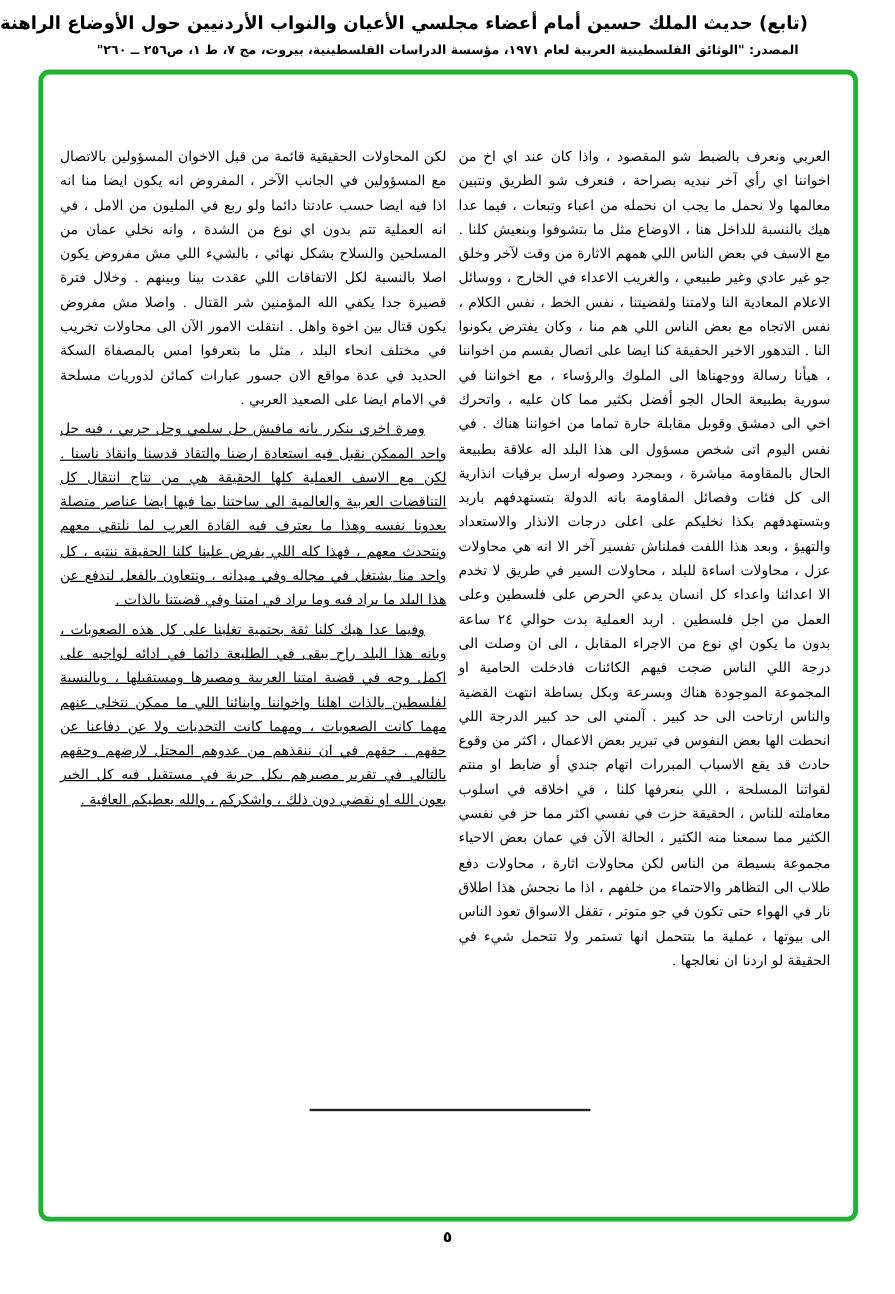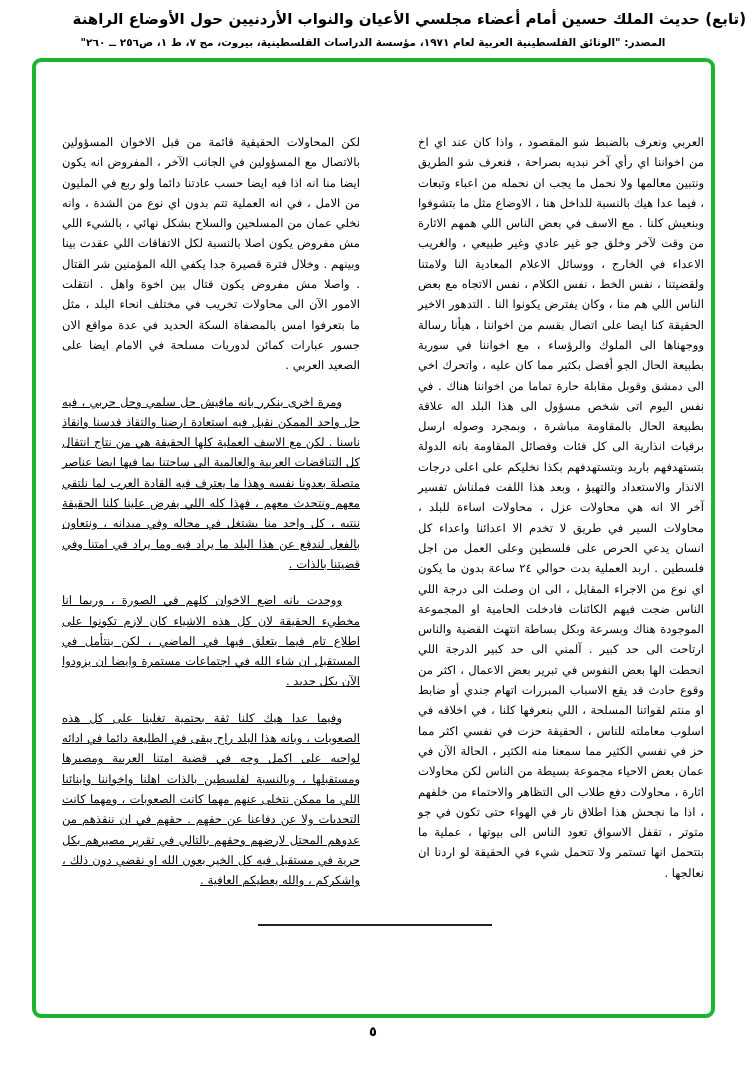--- a/index.html
+++ b/index.html
@@ -1,48 +1,47 @@
 <!DOCTYPE html>
 <html><head>
 <meta charset="utf-8">
 <style>
   html, body { margin:0; padding:0; background:#ffffff; }
   body { width:746px; height:1078px; position:relative; overflow:hidden;
          font-family:"DejaVu Sans", sans-serif; color:#000; }
-  .hdr-title { position:absolute; top:8px; left:0; width:746px; text-align:right;
+  .hdr-title { position:absolute; top:8px; left:0; width:746px; text-align:left;
                direction:rtl; font-family:"DejaVu Sans", sans-serif; font-weight:bold;
                font-size:15px; line-height:22px; }
   .hdr-source { position:absolute; top:35px; left:0; width:746px; text-align:center;
                 direction:rtl; font-weight:bold; font-size:10.5px; line-height:14px; }
   .frame { position:absolute; left:32px; top:58px; width:675px; height:952px;
            border:4px solid #1bb531; border-radius:9px; }
   .col { position:absolute; top:116px; direction:rtl; text-align:justify;
          font-family:"DejaVu Serif", serif; font-size:11.6px; line-height:20.3px; }
-  .col p { margin:16px; }
+  .col p { margin:4px; }
   .col p.indent { text-indent:18px;text-decoration:underline; }
-  .col-right { left:402px; width:318px; }
+  .col-right { left:378px; width:318px; }
   .col-left { left:46px; width:330px; }
   .rule { position:absolute; top:924px; left:258px; width:234px; height:2px; background:#222; }
   .page-num { position:absolute; top:1024px; left:0; width:746px; text-align:center;
               font-weight:bold; font-size:13px; }
 </style>
 </head>
 <body>
 
 <div class="hdr-title">(تابع) حديث الملك حسين أمام أعضاء مجلسي الأعيان والنواب الأردنيين حول الأوضاع الراهنة</div>
 <div class="hdr-source">المصدر: "الوثائق الفلسطينية العربية لعام ١٩٧١، مؤسسة الدراسات الفلسطينية، بيروت، مج ٧، ط ١، ص٢٥٦ ــ ٢٦٠"</div>
 
 <div class="frame"></div>
 
 <div class="col col-right">
   <p>العربي ونعرف بالضبط شو المقصود ، واذا كان عند اي اخ من اخواننا اي رأي آخر نبديه بصراحة ، فنعرف شو الطريق ونتبين معالمها ولا نحمل ما يجب ان نحمله من اعباء وتبعات ، فيما عدا هيك بالنسبة للداخل هنا ، الاوضاع مثل ما بتشوفوا وبنعيش كلنا . مع الاسف في بعض الناس اللي همهم الاثارة من وقت لآخر وخلق جو غير عادي وغير طبيعي ، والغريب الاعداء في الخارج ، ووسائل الاعلام المعادية النا ولامتنا ولقضيتنا ، نفس الخط ، نفس الكلام ، نفس الاتجاه مع بعض الناس اللي هم منا ، وكان يفترض يكونوا النا . التدهور الاخير الحقيقة كنا ايضا على اتصال بقسم من اخواننا ، هيأنا رسالة ووجهناها الى الملوك والرؤساء ، مع اخواننا في سورية بطبيعة الحال الجو أفضل بكثير مما كان عليه ، واتحرك اخي الى دمشق وقوبل مقابلة حارة تماما من اخواننا هناك . في نفس اليوم اتى شخص مسؤول الى هذا البلد اله علاقة بطبيعة الحال بالمقاومة مباشرة ، وبمجرد وصوله ارسل برقيات انذارية الى كل فئات وفصائل المقاومة بانه الدولة بتستهدفهم باربد وبتستهدفهم بكذا نخليكم على اعلى درجات الانذار والاستعداد والتهيؤ ، وبعد هذا اللفت فملناش تفسير آخر الا انه هي محاولات عزل ، محاولات اساءة للبلد ، محاولات السير في طريق لا تخدم الا اعدائنا واعداء كل انسان يدعي الحرص على فلسطين وعلى العمل من اجل فلسطين . اربد العملية بدت حوالي ٢٤ ساعة بدون ما يكون اي نوع من الاجراء المقابل ، الى ان وصلت الى درجة اللي الناس ضجت فيهم الكائنات فادخلت الحامية او المجموعة الموجودة هناك وبسرعة وبكل بساطة انتهت القضية والناس ارتاحت الى حد كبير . آلمني الى حد كبير الدرجة اللي انحطت الها بعض النفوس في تبرير بعض الاعمال ، اكثر من وقوع حادث قد يقع الاسباب المبررات اتهام جندي أو ضابط او منتم لقواتنا المسلحة ، اللي بنعرفها كلنا ، في اخلاقه في اسلوب معاملته للناس ، الحقيقة حزت في نفسي اكثر مما حز في نفسي الكثير مما سمعنا منه الكثير ، الحالة الآن في عمان بعض الاحياء مجموعة بسيطة من الناس لكن محاولات اثارة ، محاولات دفع طلاب الى التظاهر والاحتماء من خلفهم ، اذا ما نجحش هذا اطلاق نار في الهواء حتى تكون في جو متوتر ، تقفل الاسواق تعود الناس الى بيوتها ، عملية ما بتتحمل انها تستمر ولا تتحمل شيء في الحقيقة لو اردنا ان نعالجها .</p>
 </div>
 
 <div class="col col-left">
   <p>لكن المحاولات الحقيقية قائمة من قبل الاخوان المسؤولين بالاتصال مع المسؤولين في الجانب الآخر ، المفروض انه يكون ايضا منا انه اذا فيه ايضا حسب عادتنا دائما ولو ربع في المليون من الامل ، في انه العملية تتم بدون اي نوع من الشدة ، وانه نخلي عمان من المسلحين والسلاح بشكل نهائي ، بالشيء اللي مش مفروض يكون اصلا بالنسبة لكل الاتفاقات اللي عقدت بينا وبينهم . وخلال فترة قصيرة جدا يكفي الله المؤمنين شر القتال . واصلا مش مفروض يكون قتال بين اخوة واهل . انتقلت الامور الآن الى محاولات تخريب في مختلف انحاء البلد ، مثل ما بتعرفوا امس بالمصفاة السكة الحديد في عدة مواقع الان جسور عبارات كمائن لدوريات مسلحة في الامام ايضا على الصعيد العربي .</p>
   <p class="indent">ومرة اخرى بنكرر بانه مافيش حل سلمي وحل حربي ، فيه حل واحد الممكن نقبل فيه استعادة ارضنا والتقاذ قدسنا وانقاذ ناسنا . لكن مع الاسف العملية كلها الحقيقة هي من نتاج انتقال كل التناقضات العربية والعالمية الى ساحتنا بما فيها ايضا عناصر متصلة بعدونا نفسه وهذا ما يعترف فيه القادة العرب لما نلتقي معهم ونتحدث معهم ، فهذا كله اللي يفرض علينا كلنا الحقيقة ننتبه ، كل واحد منا يشتغل في مجاله وفي ميدانه ، ونتعاون بالفعل لندفع عن هذا البلد ما يراد فيه وما يراد في امتنا وفي قضيتنا بالذات .</p>
-  <p class="indent">ووجدت بانه اضع الاخوان كلهم في الصورة ، وربما انا مخطيء الحقيقة لان كل هذه الاشياء كان لازم تكونوا على اطلاع تام فيما يتعلق فيها في الماضي ، لكن بنتأمل في المستقبل ان شاء الله في اجتماعات مستمرة وايضا ان يزودوا الآن بكل جديد .</p>
   <p class="indent">وفيما عدا هيك كلنا ثقة بحتمية تغلبنا على كل هذه الصعوبات ، وبانه هذا البلد راح يبقى في الطليعة دائما في ادائه لواجبه على اكمل وجه في قضية امتنا العربية ومصيرها ومستقبلها ، وبالنسبة لفلسطين بالذات اهلنا واخواننا وابنائنا اللي ما ممكن نتخلى عنهم مهما كانت الصعوبات ، ومهما كانت التحديات ولا عن دفاعنا عن حقهم . حقهم في ان ننقذهم من عدوهم المحتل لارضهم وحقهم بالتالي في تقرير مصيرهم بكل حرية في مستقبل فيه كل الخير بعون الله او نقضي دون ذلك ، واشكركم ، والله يعطيكم العافية .</p>
 </div>
 
 <div class="rule"></div>
 
 <div class="page-num">٥</div>
 
 </body></html>

